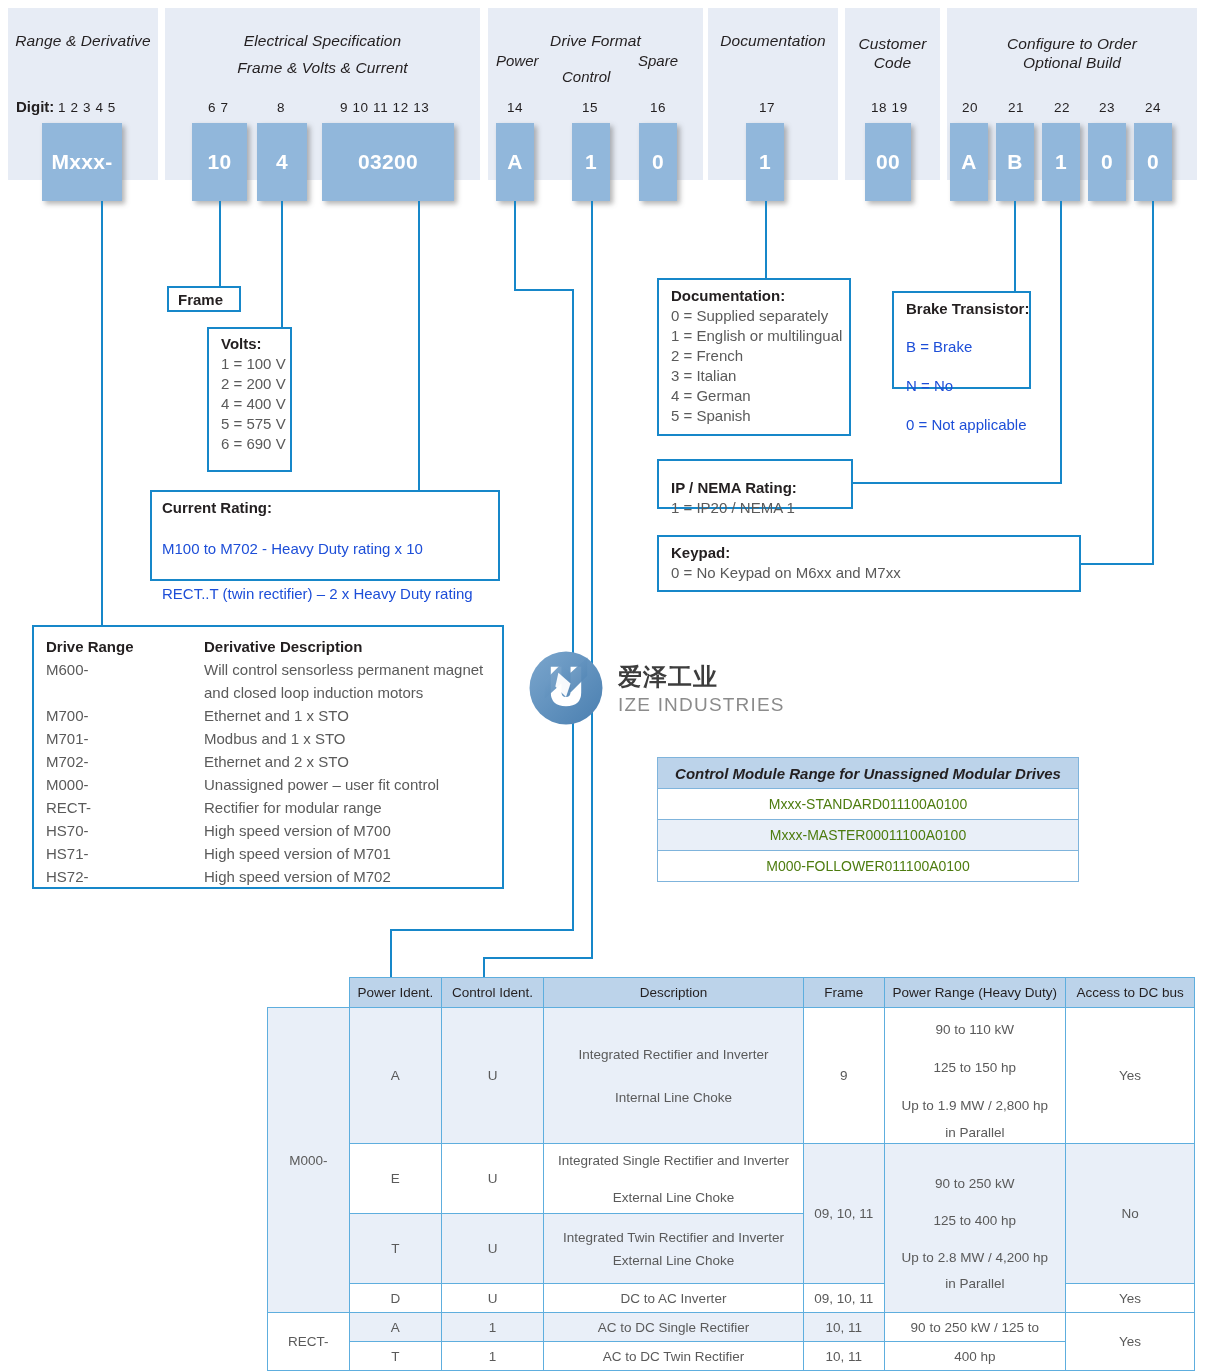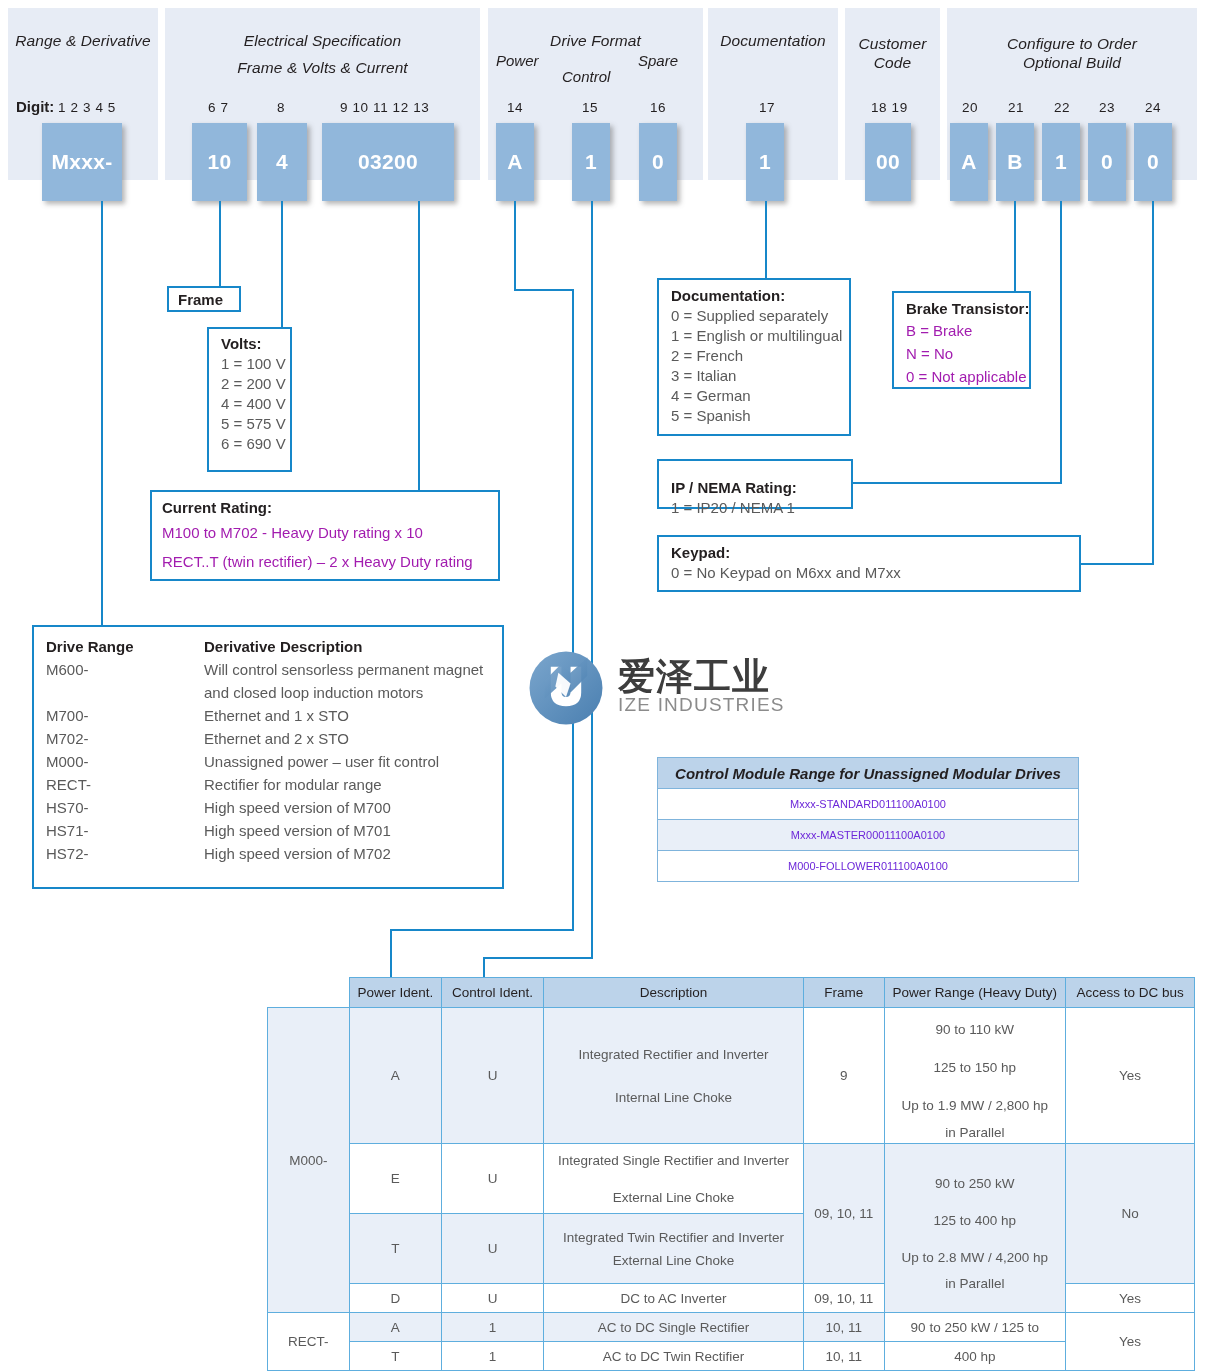--- a/index.html
+++ b/index.html
@@ -44,39 +44,39 @@
   .lnv { width:2px; }
   .lnh { height:2px; }
 
   
   .callout {
     position:absolute; border:2px solid #1787c9; background:#ffffff;
     padding:6px 10px;
   }
   .callout .ttl { font-size:15px; font-weight:600; color:#231f20; line-height:20px; white-space:nowrap;}
   .callout .li  { font-size:15px; color:#5a5a5a; line-height:20px; white-space:nowrap;}
-  .callout .li-sp { font-size:15px; color:#a21caf; line-height:29px; white-space:nowrap;}
+  .callout .li-sp { font-size:15px; color:#1d4ed8; line-height:29px; white-space:nowrap;margin-top:16px;}
 
   
   .dr-row { display:flex; line-height:23px; }
   .dr-a { width:158px; font-size:15px; }
   .dr-b { font-size:15px; }
   .dr-head { font-weight:700; color:#231f20; }
   .dr-body { color:#5a5a5a; }
 
   
   .logo-wrap { position:absolute; display:flex; align-items:center; }
-  .logo-txt-cn { font-size:37px; font-weight:bold; color:#3d3d3d; letter-spacing:1px; line-height:34px;}
+  .logo-txt-cn { font-size:24px; font-weight:bold; color:#3d3d3d; letter-spacing:1px; line-height:34px;}
   .logo-txt-en { font-size:19px; color:#8b8b8b; letter-spacing:1.2px; line-height:22px;}
 
   
   table.cm { position:absolute; border-collapse:collapse; }
   table.cm td {
     border:1px solid #7fb4dc; text-align:center;
-    font-size:11px; color:#6d28d9; height:31px; padding:0 6px;
+    font-size:14px; color:#4d7c0f; height:31px; padding:0 6px;
   }
   table.cm td.cm-head {
     background:#bcd3ea; color:#231f20; font-style:italic; font-weight:600; font-size:15px;margin-top:12px;
   }
   table.cm tr.alt td { background:#e9eff8; }
 
   
   table.pw { position:absolute; border-collapse:collapse; }
   table.pw th, table.pw td {
     border:1px solid #5eaede; font-size:13.5px; color:#5a5a5a;
@@ -230,20 +230,24 @@
       <div class="dr-a">M600-</div>
       <div class="dr-b">Will control sensorless permanent magnet</div>
     </div>
   <div class="dr-row dr-body">
       <div class="dr-a"></div>
       <div class="dr-b">and closed loop induction motors</div>
     </div>
   <div class="dr-row dr-body">
       <div class="dr-a">M700-</div>
       <div class="dr-b">Ethernet and 1 x STO</div>
+    </div>
+  <div class="dr-row dr-body">
+      <div class="dr-a">M701-</div>
+      <div class="dr-b">Modbus and 1 x STO</div>
     </div>
   <div class="dr-row dr-body">
       <div class="dr-a">M702-</div>
       <div class="dr-b">Ethernet and 2 x STO</div>
     </div>
   <div class="dr-row dr-body">
       <div class="dr-a">M000-</div>
       <div class="dr-b">Unassigned power – user fit control</div>
     </div>
   <div class="dr-row dr-body">

